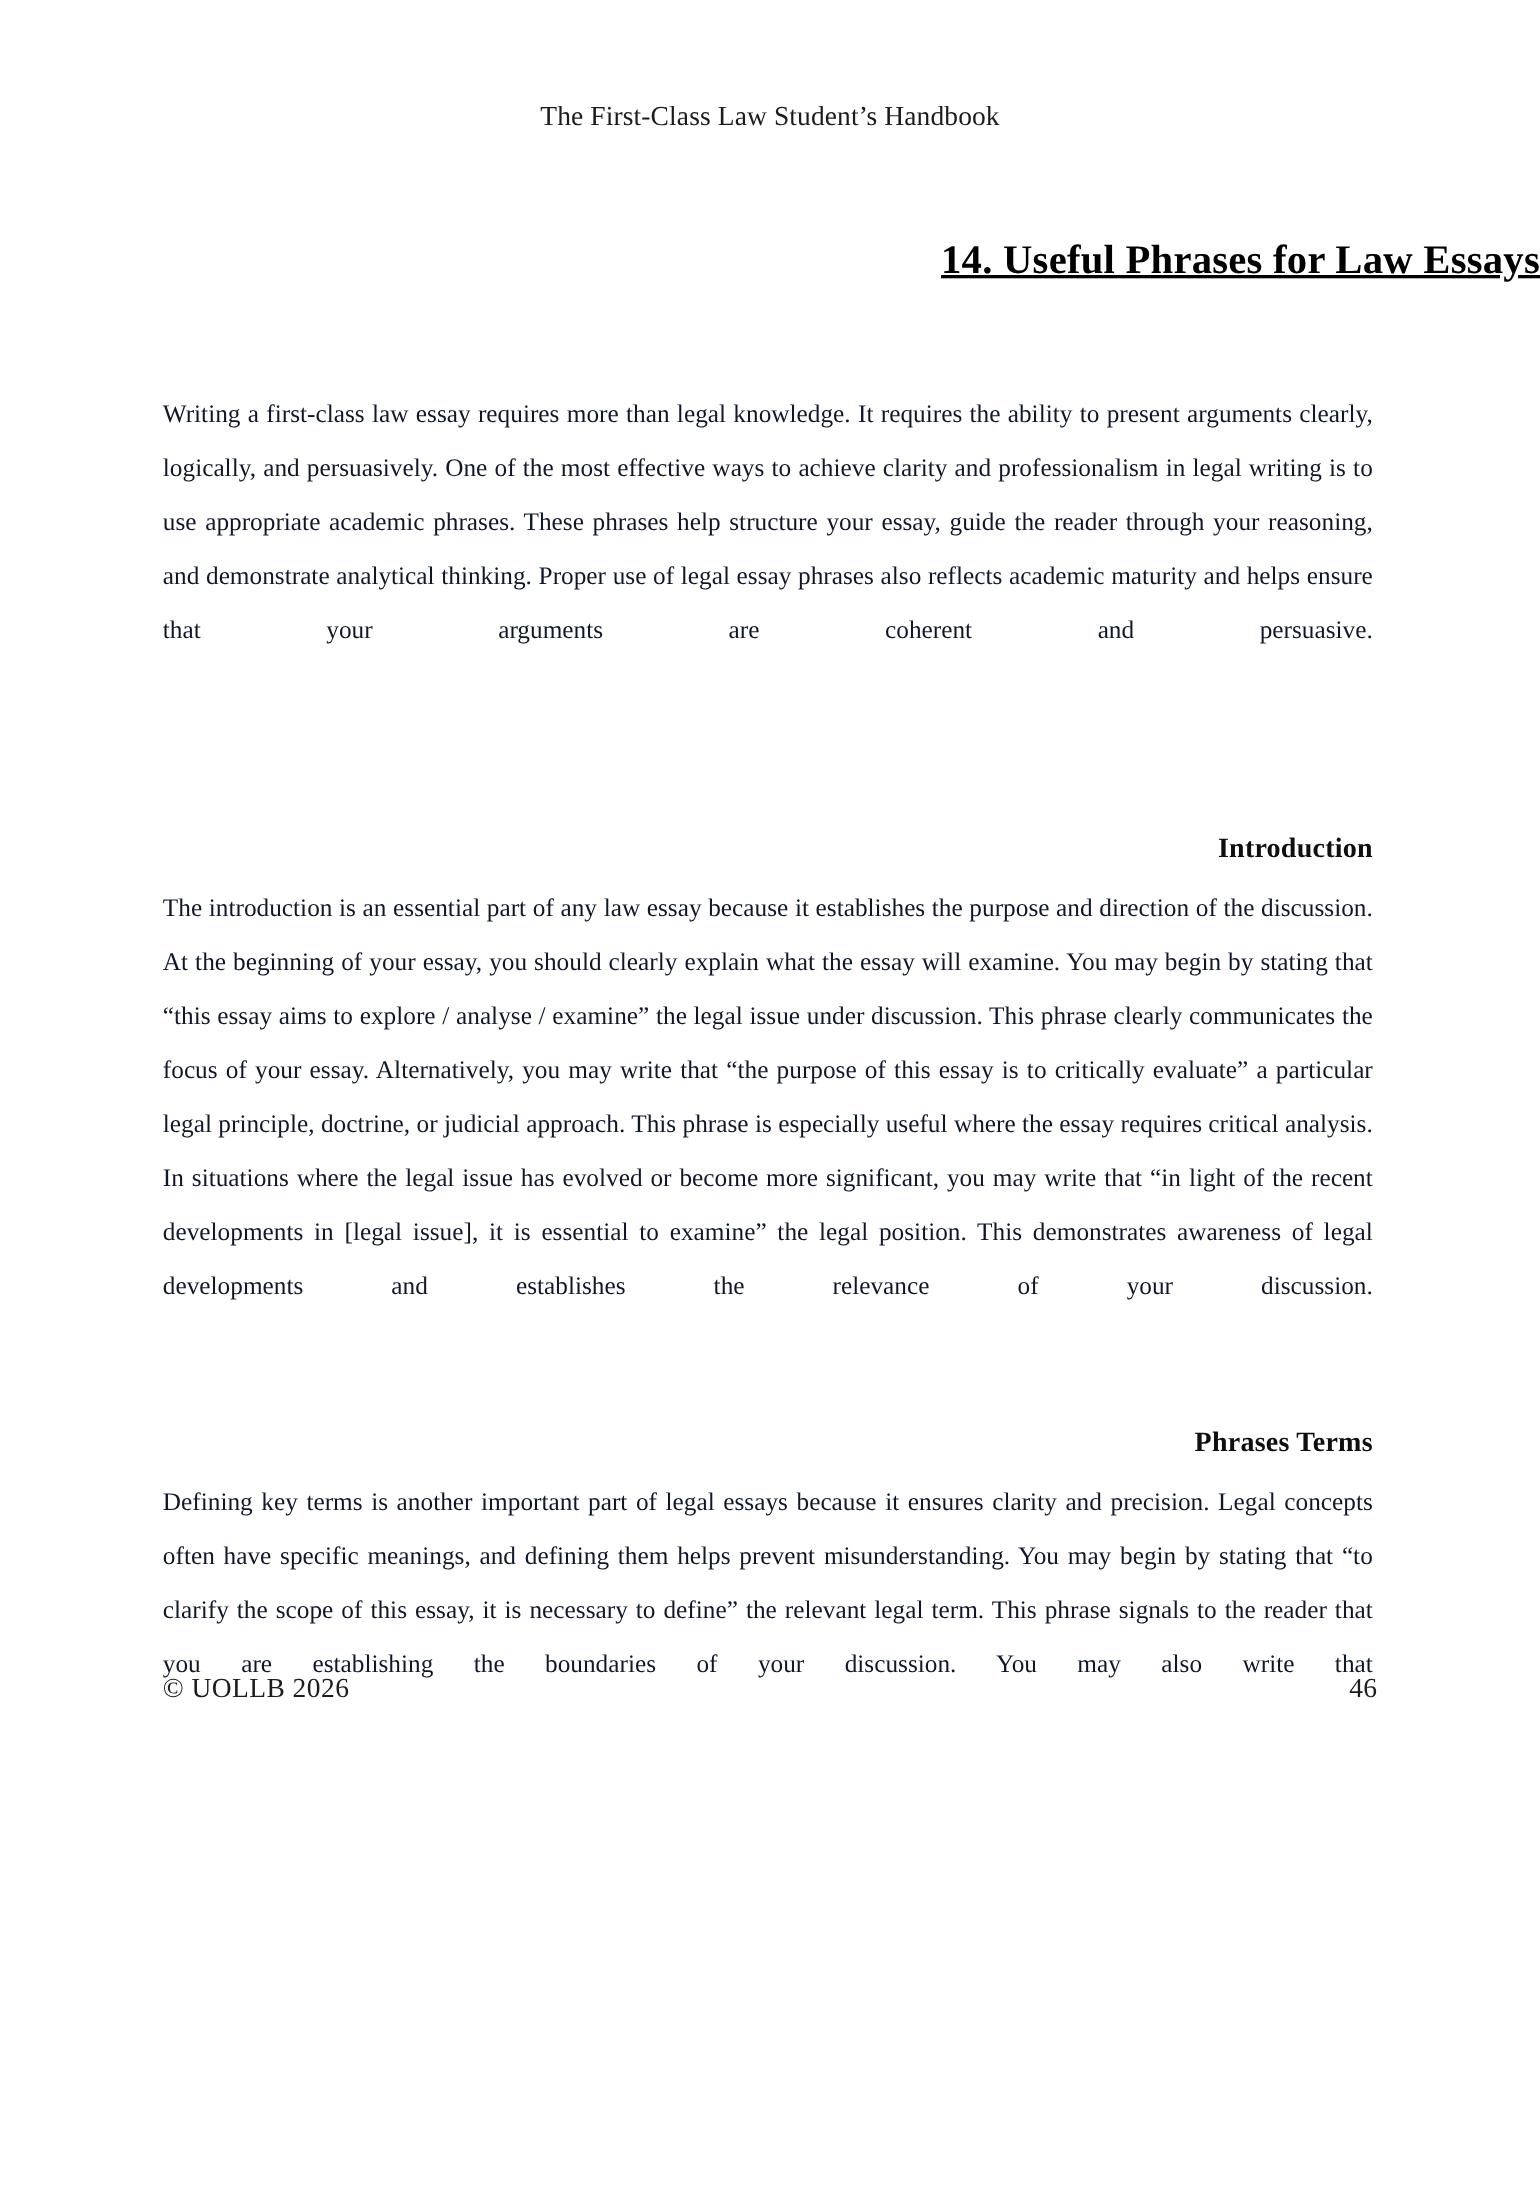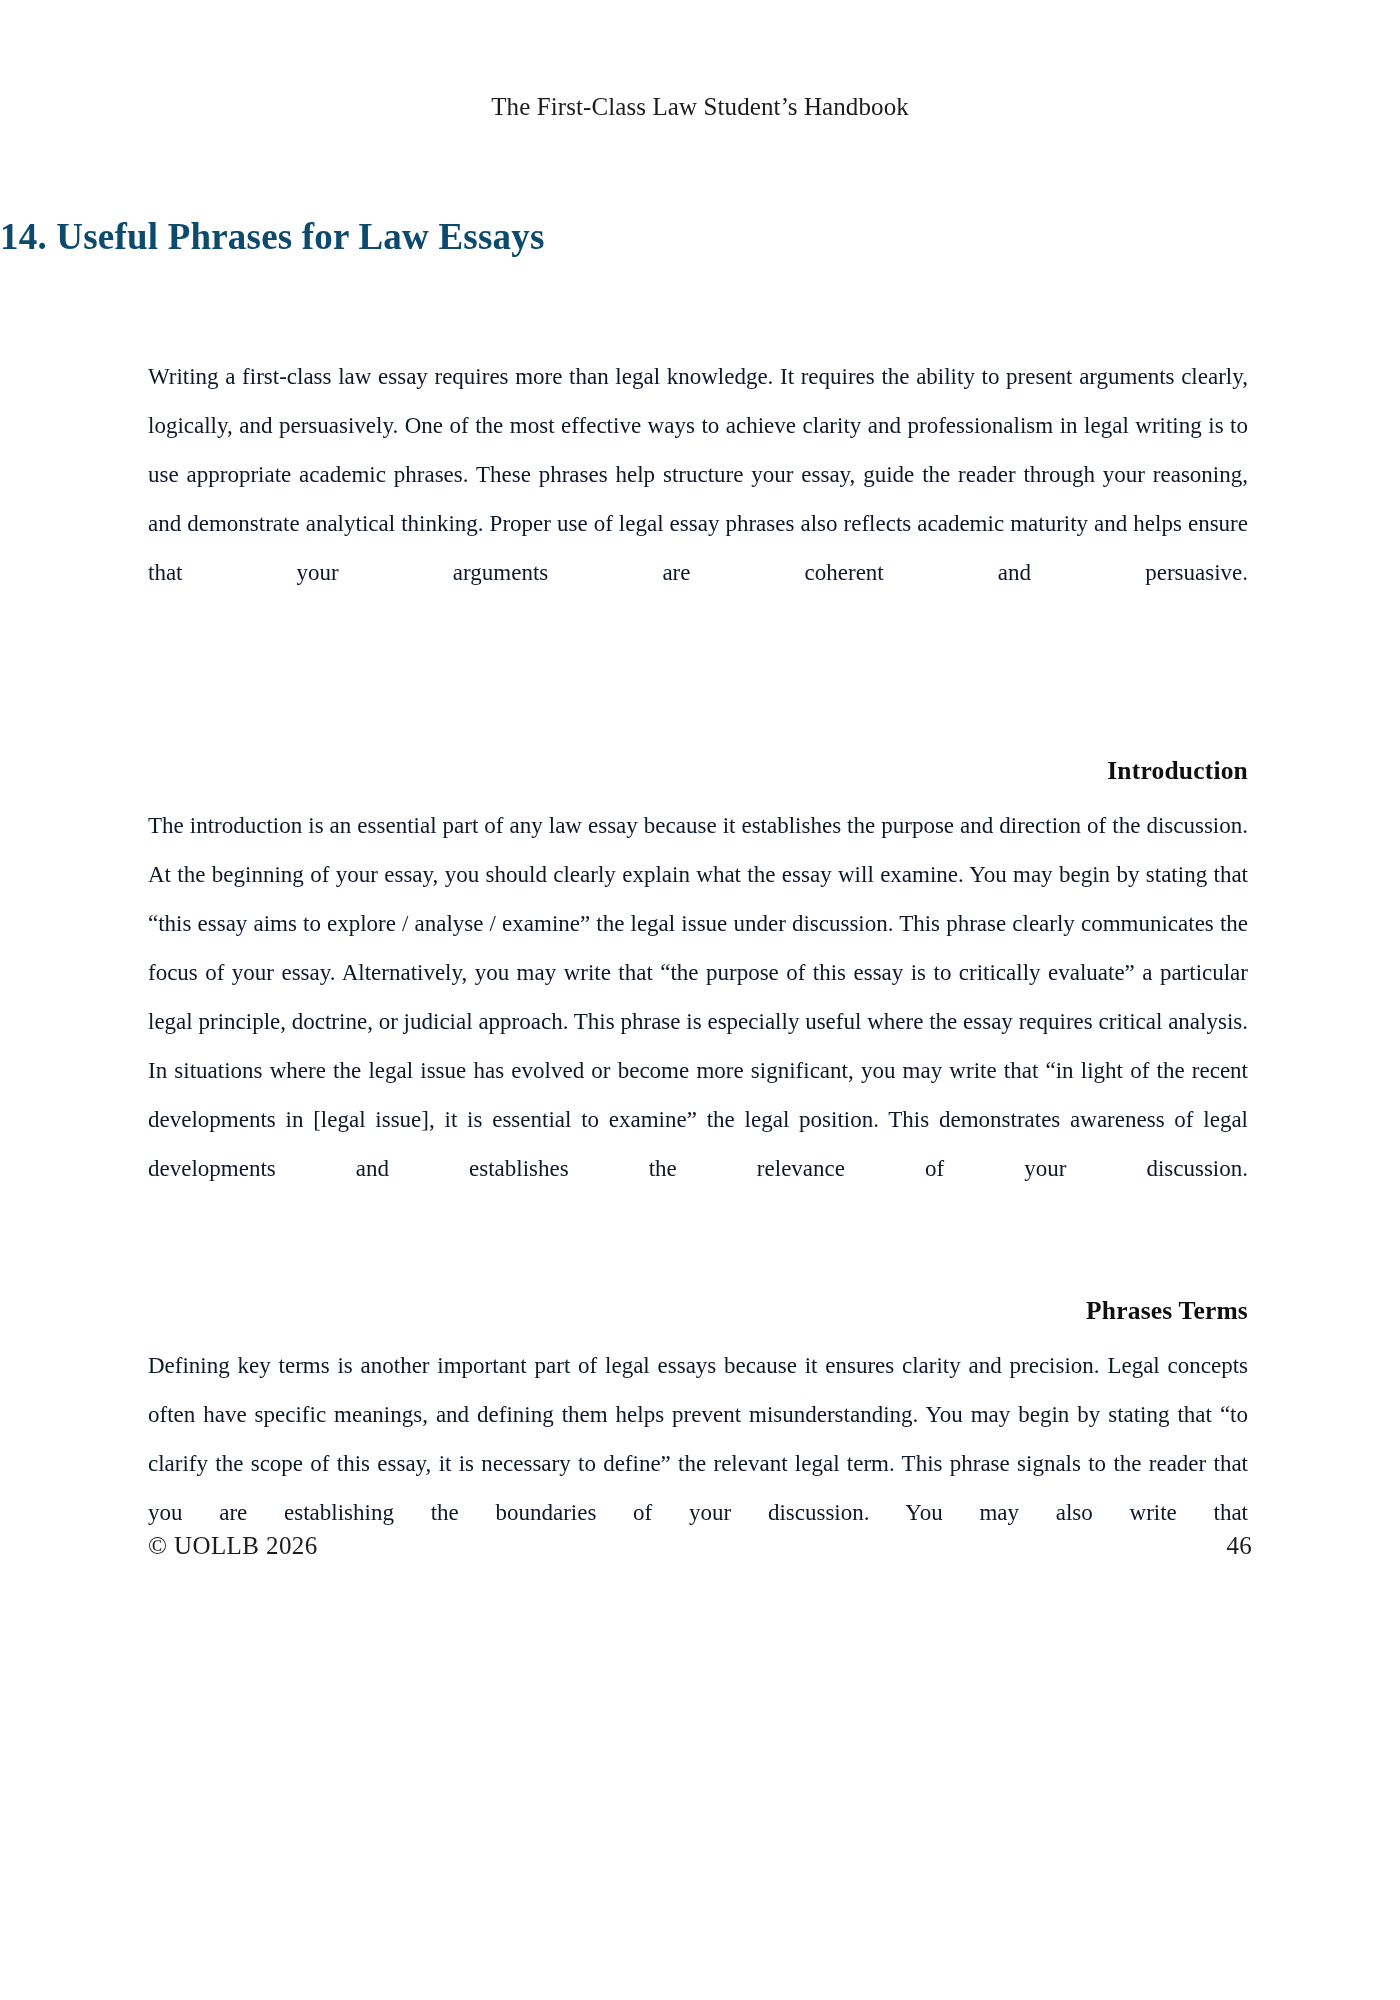--- a/index.html
+++ b/index.html
@@ -38,26 +38,27 @@
     letter-spacing: 0.1px;
     color: #1c1c1c;
   }
 
   
   .chapter-title {
     position: absolute;
     top: 190px;
     left: 0;
     width: 1400px;
-    text-align: left;
+    text-align: right;
     font-size: 37px;
     font-weight: bold;
     line-height: 1.2;
     letter-spacing: 0.2px;
-    color: #0c4a6e;
+    color: #000000;
+    text-decoration: underline;
   }
 
   
   .column {
     position: absolute;
     top: 352px;
     left: 148px;
     width: 1100px;
   }
 
@@ -88,21 +89,21 @@
     letter-spacing: 0.2px;
   }
 
   .gap-after-intro-para { height: 100px; }
   .gap-before-heading   { height: 44px; }
   .gap-after-heading    { height: 6px; }
 
   
   .footer {
     position: absolute;
-    bottom: 86px;
+    bottom: 96px;
     left: 148px;
     width: 1104px;
     display: flex;
     justify-content: space-between;
     align-items: center;
     font-size: 25px;
     line-height: 1.2;
     color: #1c1c1c;
   }
   .footer .copyright { letter-spacing: 0.4px; }

